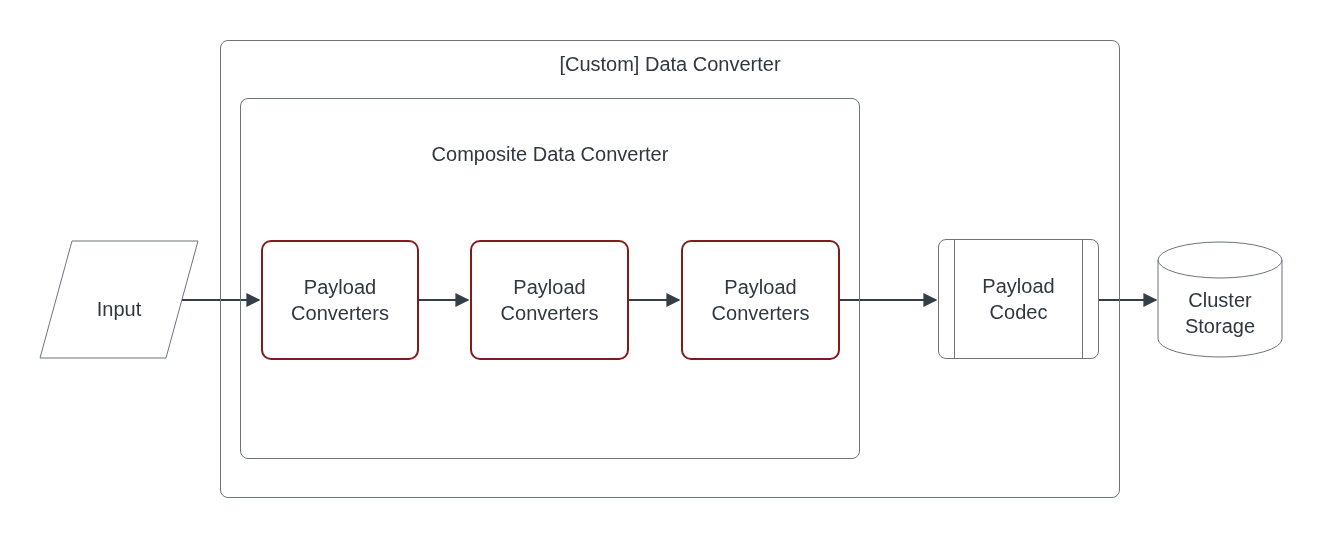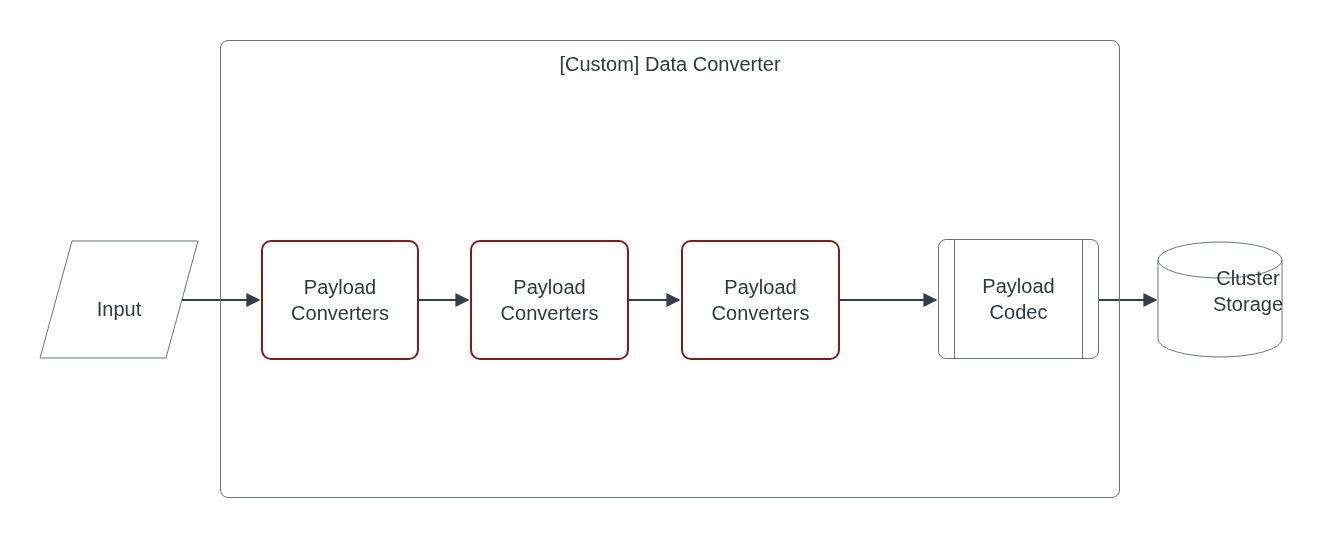--- a/index.html
+++ b/index.html
@@ -71,21 +71,21 @@
   .codec-line {
     position: absolute;
     top: 0;
     bottom: 0;
     width: 0;
     border-left: 1px solid #6d747d;
   }
   .codec-line-left  { left: 15px; }
   .codec-line-right { right: 15px; }
   .input-label   { left: 40px;   top: 241px; width: 158px; height: 136px; }
-  .storage-label { left: 1158px; top: 239px; width: 124px; height: 104px; margin-left: 28px; }
+  .storage-label { left: 1158px; top: 261px; width: 124px; height: 104px; }
   .node-text { display: block; }
 </style>
 </head>
 <body>
 
 <div class="canvas">
 
   <svg class="svg-layer" viewBox="0 0 1320 540" xmlns="http://www.w3.org/2000/svg">
     <defs>
       <marker id="arrowhead" viewBox="0 0 10 10" refX="9" refY="5" markerWidth="7" markerHeight="7" orient="auto-start-reverse">
@@ -102,20 +102,23 @@
     <line x1="419" y1="300" x2="468" y2="300" stroke="#353d47" stroke-width="2" marker-end="url(#arrowhead)"></line>
     <line x1="629" y1="300" x2="679" y2="300" stroke="#353d47" stroke-width="2" marker-end="url(#arrowhead)"></line>
     <line x1="840" y1="300" x2="936" y2="300" stroke="#353d47" stroke-width="2" marker-end="url(#arrowhead)"></line>
     <line x1="1099" y1="300" x2="1156" y2="300" stroke="#353d47" stroke-width="2" marker-end="url(#arrowhead)"></line>
   </svg>
 
   <div class="group-box outer-box">
     <div class="group-title outer-title">[Custom] Data Converter</div>
   </div>
 
+  <div class="group-box inner-box">
+    <div class="group-title inner-title">Composite Data Converter</div>
+  </div>
 
   <div class="node rect-node pc1">
     <span class="node-text">Payload Converters</span>
   </div>
   <div class="node rect-node pc2">
     <span class="node-text">Payload Converters</span>
   </div>
   <div class="node rect-node pc3">
     <span class="node-text">Payload Converters</span>
   </div>

